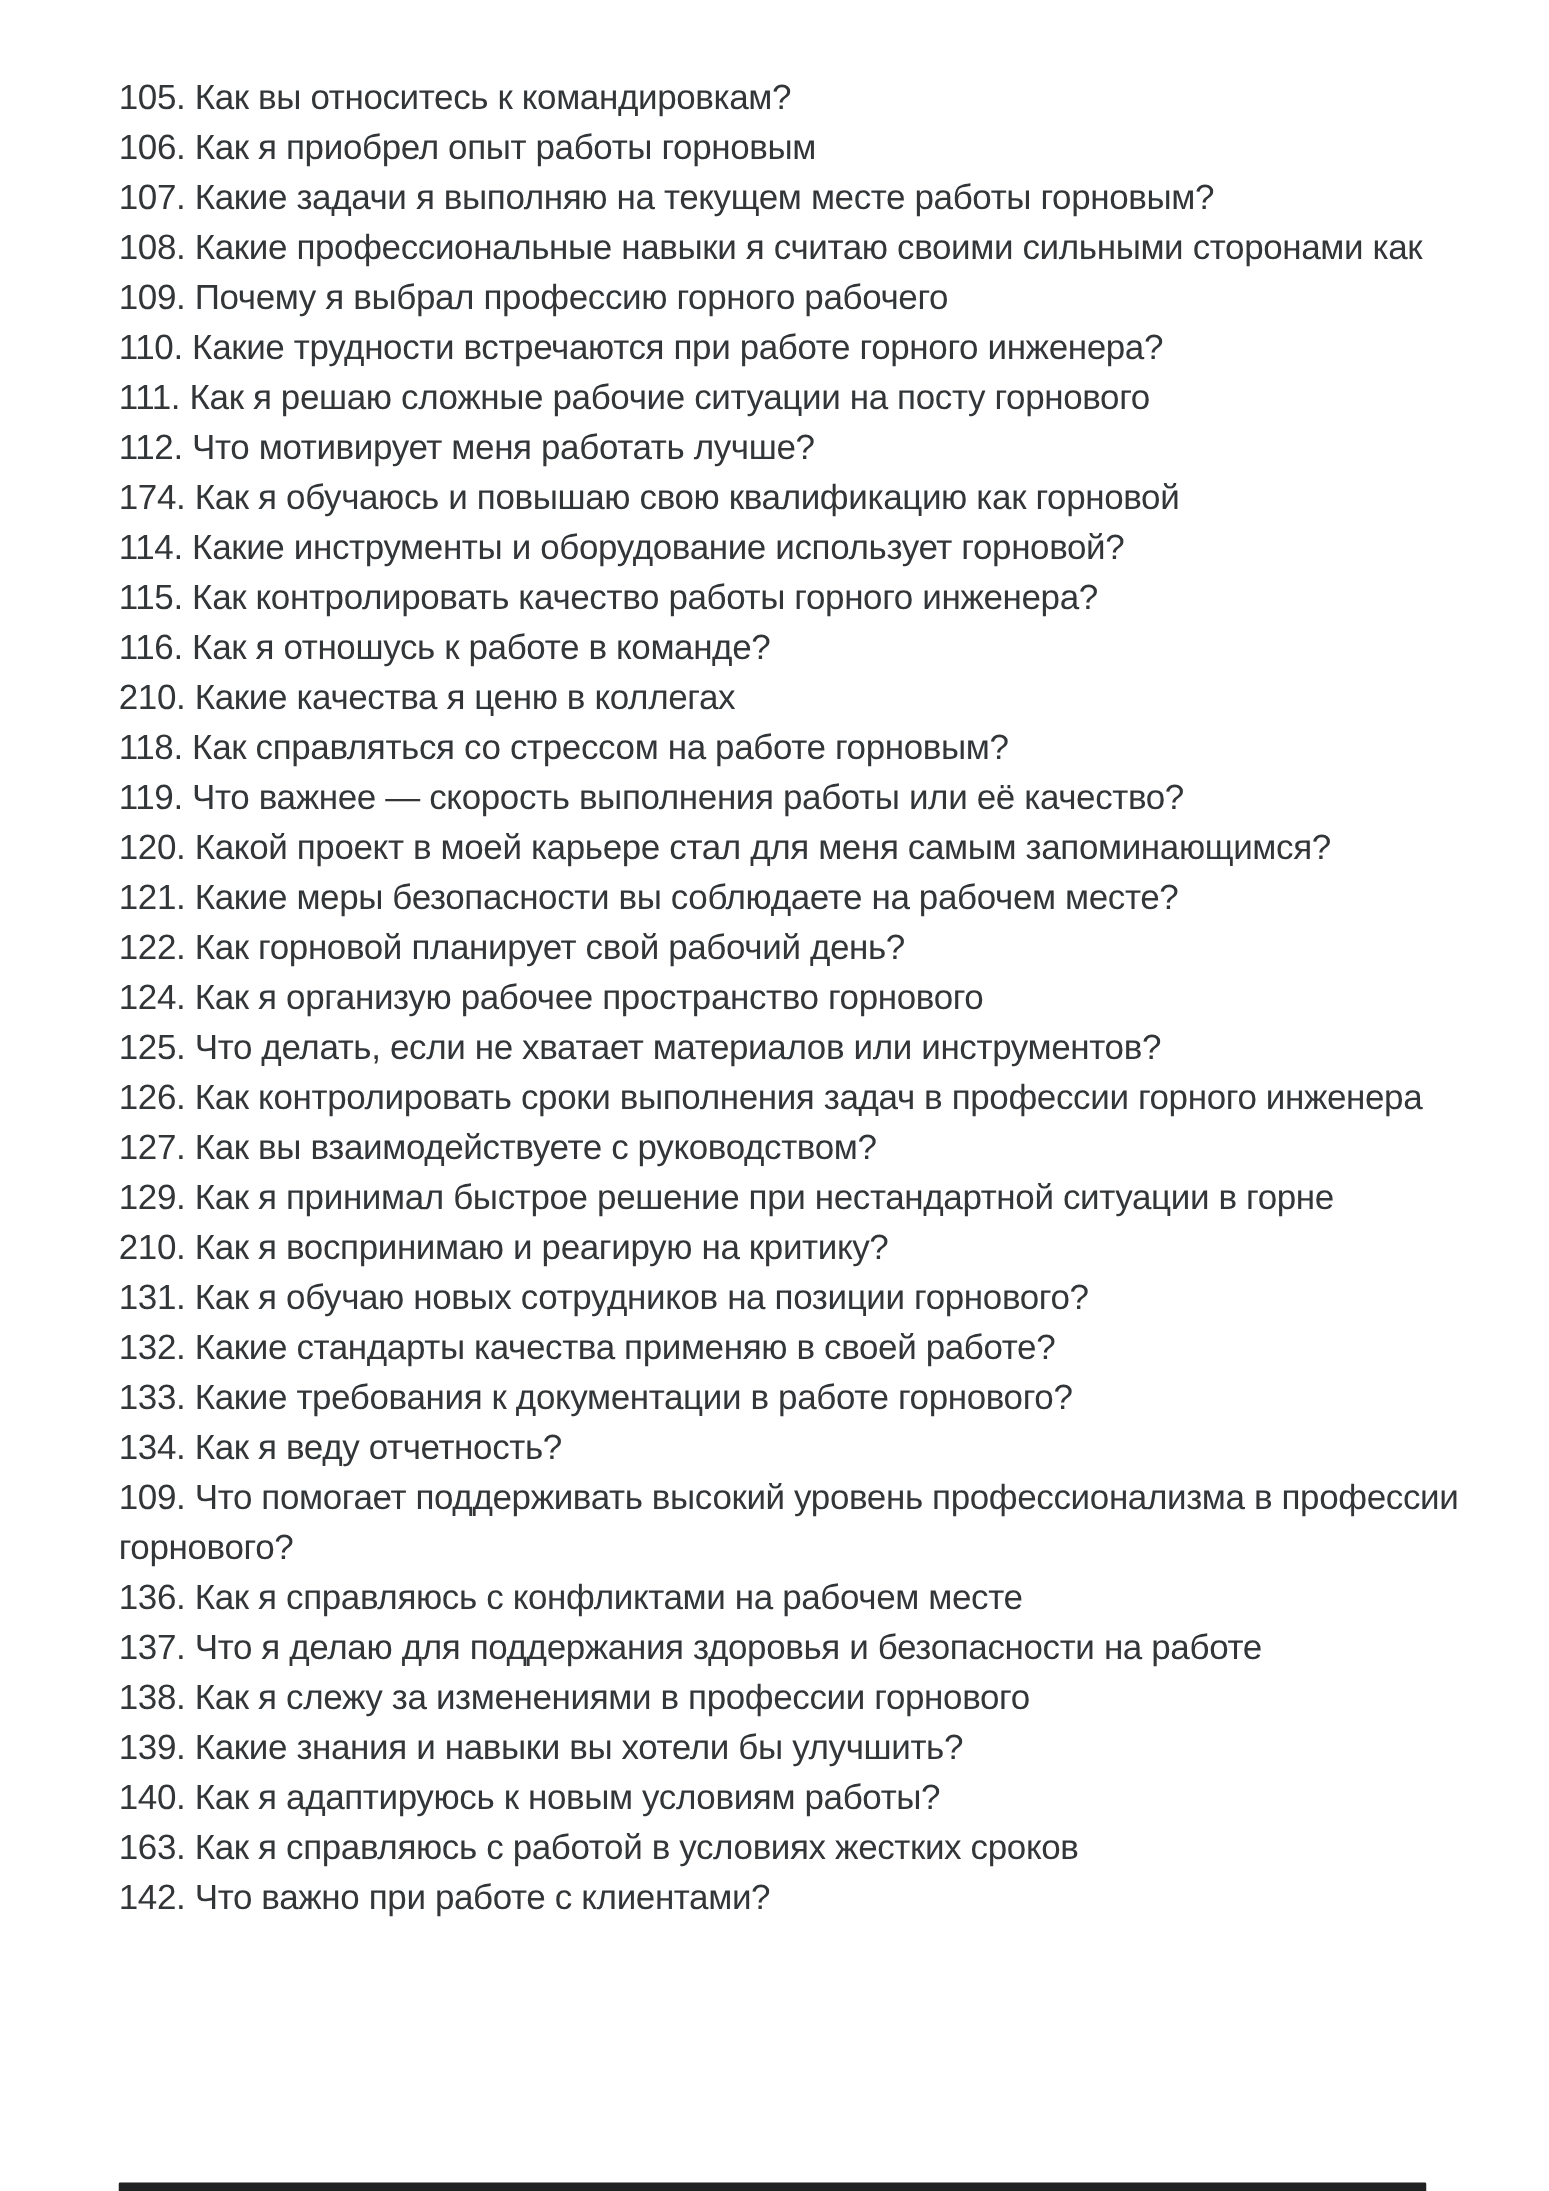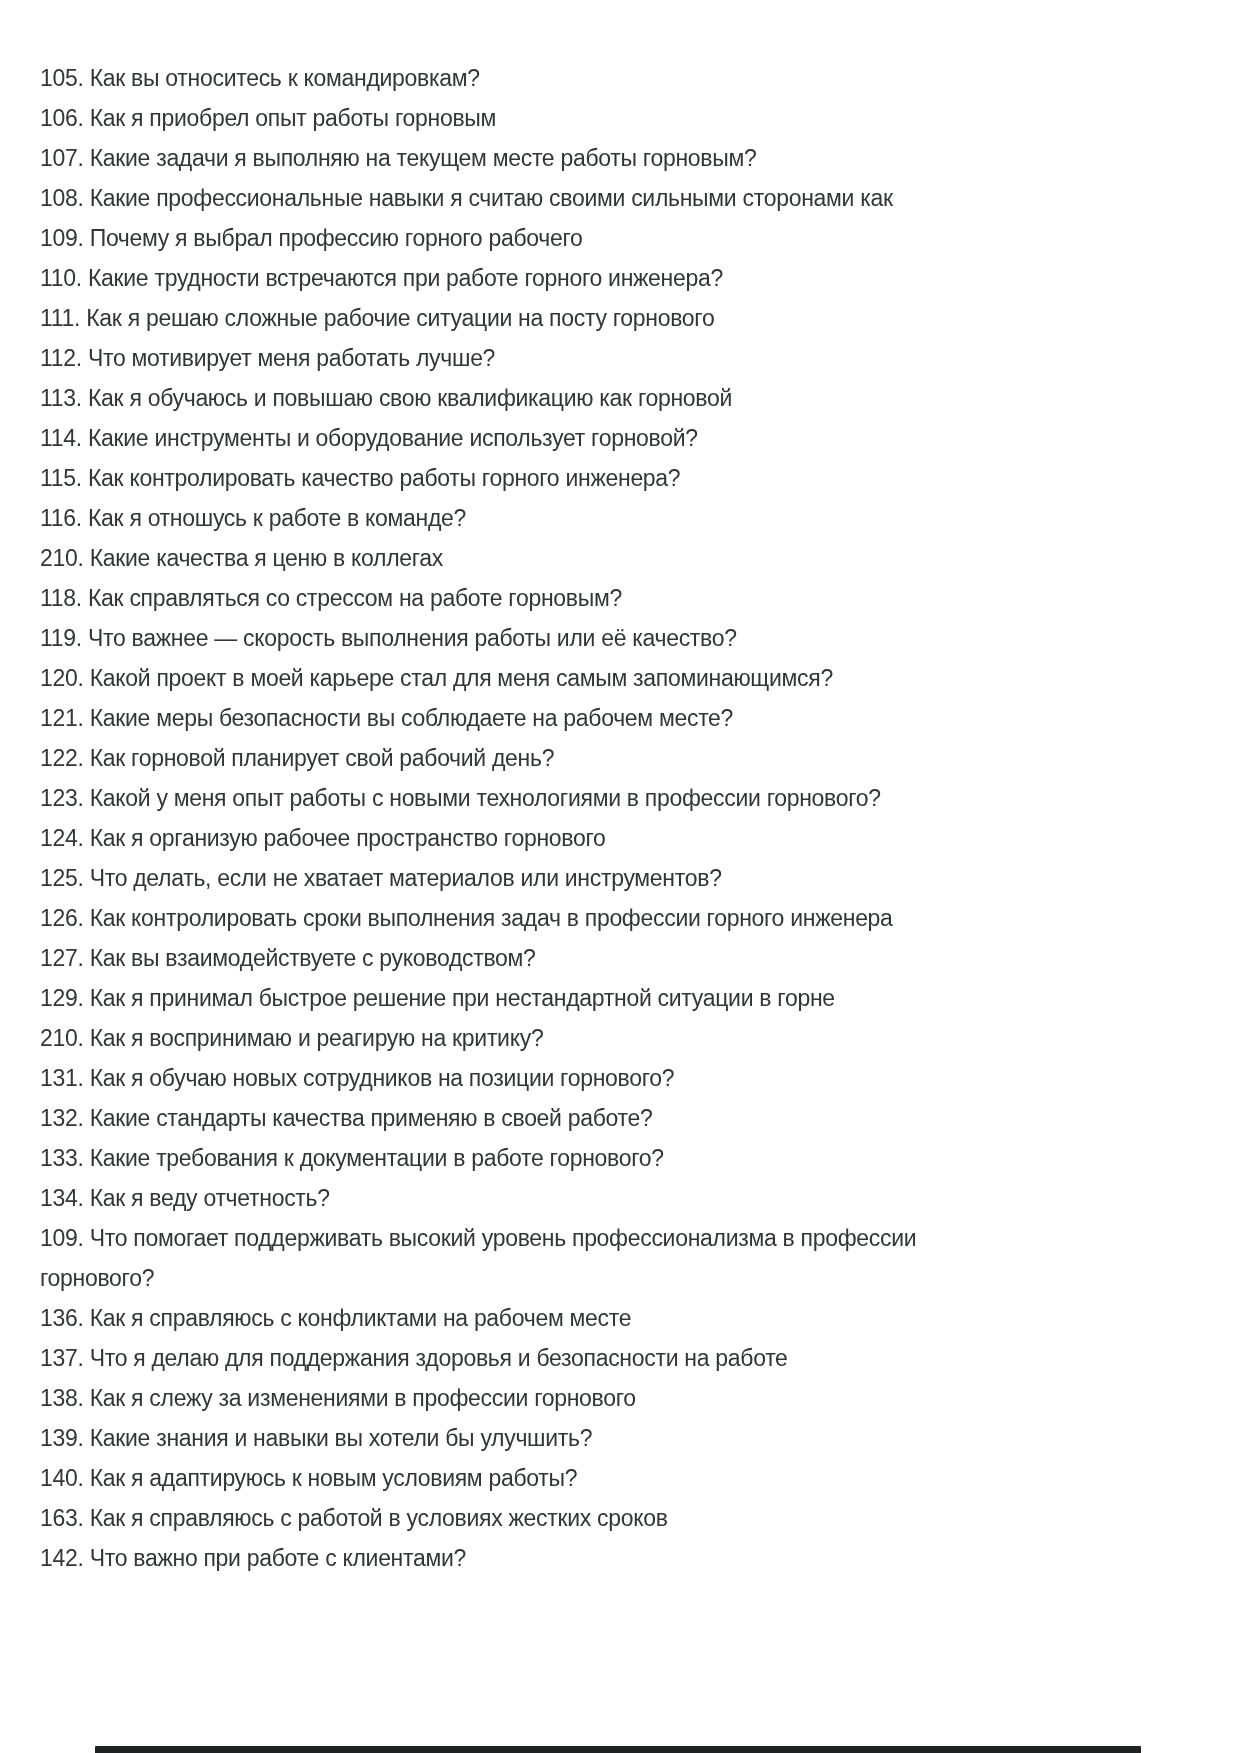--- a/index.html
+++ b/index.html
@@ -15,23 +15,23 @@
   }
   .page {
     position: relative;
     width: 1239px;
     height: 1753px;
     background: var(--background);
     overflow: hidden;
     font-family: "Liberation Sans", "DejaVu Sans", sans-serif;
   }
   .questions {
-    padding: 58px 20px 0 40px;
+    padding: 58px 20px 0 95px;
     color: var(--text);
-    font-size: 23px;
+    font-size: 28px;
     letter-spacing: -0.3px;
   }
   .item { margin: 0; padding: 0; }
   .line {
     line-height: 40px;
     white-space: nowrap;
   }
   .clipped-bar {
     position: absolute;
     left: 95px;
@@ -65,21 +65,21 @@
       <div class="item">
         <div class="line">110. Какие трудности встречаются при работе горного инженера?</div>
       </div>
       <div class="item">
         <div class="line">111. Как я решаю сложные рабочие ситуации на посту горнового</div>
       </div>
       <div class="item">
         <div class="line">112. Что мотивирует меня работать лучше?</div>
       </div>
       <div class="item">
-        <div class="line">113. Как я обучаюсь и повышаю свою квалификацию как горновой</div>
+        <div class="line">174. Как я обучаюсь и повышаю свою квалификацию как горновой</div>
       </div>
       <div class="item">
         <div class="line">114. Какие инструменты и оборудование использует горновой?</div>
       </div>
       <div class="item">
         <div class="line">115. Как контролировать качество работы горного инженера?</div>
       </div>
       <div class="item">
         <div class="line">116. Как я отношусь к работе в команде?</div>
       </div>
@@ -93,23 +93,20 @@
         <div class="line">119. Что важнее — скорость выполнения работы или её качество?</div>
       </div>
       <div class="item">
         <div class="line">120. Какой проект в моей карьере стал для меня самым запоминающимся?</div>
       </div>
       <div class="item">
         <div class="line">121. Какие меры безопасности вы соблюдаете на рабочем месте?</div>
       </div>
       <div class="item">
         <div class="line">122. Как горновой планирует свой рабочий день?</div>
-      </div>
-      <div class="item">
-        <div class="line">123. Какой у меня опыт работы с новыми технологиями в профессии горнового?</div>
       </div>
       <div class="item">
         <div class="line">124. Как я организую рабочее пространство горнового</div>
       </div>
       <div class="item">
         <div class="line">125. Что делать, если не хватает материалов или инструментов?</div>
       </div>
       <div class="item">
         <div class="line">126. Как контролировать сроки выполнения задач в профессии горного инженера</div>
       </div>

